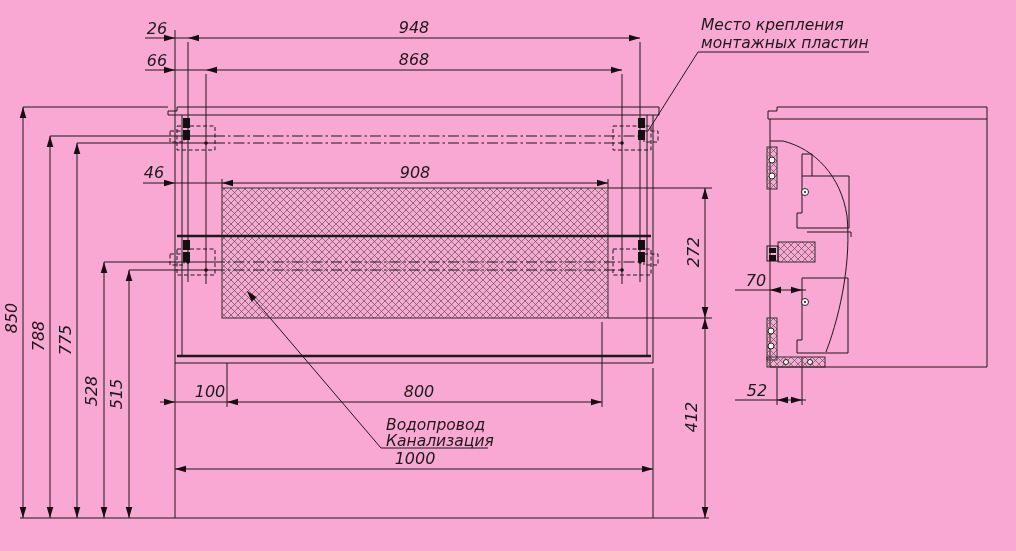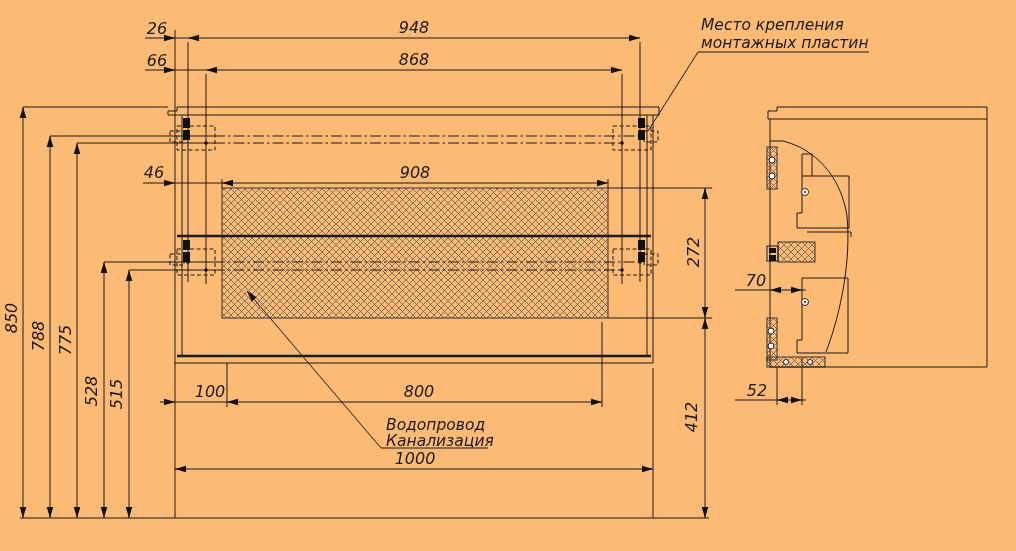--- a/index.html
+++ b/index.html
@@ -1,16 +1,16 @@
 <!DOCTYPE html>
 <html><head>
 <meta charset="utf-8">
 <style>
   html,body{margin:0;padding:0;background:#ffffff;}
-  .canvas{position:relative;width:1016px;height:551px;background:#fdba74;overflow:hidden;
+  .canvas{position:relative;width:1016px;height:551px;background:#f9a8d4;overflow:hidden;
           font-family:"DejaVu Sans", sans-serif;}
   svg{position:absolute;left:0;top:0;}
   svg text{font-family:"DejaVu Sans", sans-serif;font-style:italic;fill:#1b1b1b;}
 </style>
 </head>
 <body>
 
 <div class="canvas">
   <svg id="tech-drawing" width="1016" height="551" viewBox="0 0 1016 551" xmlns="http://www.w3.org/2000/svg">
       <defs>

